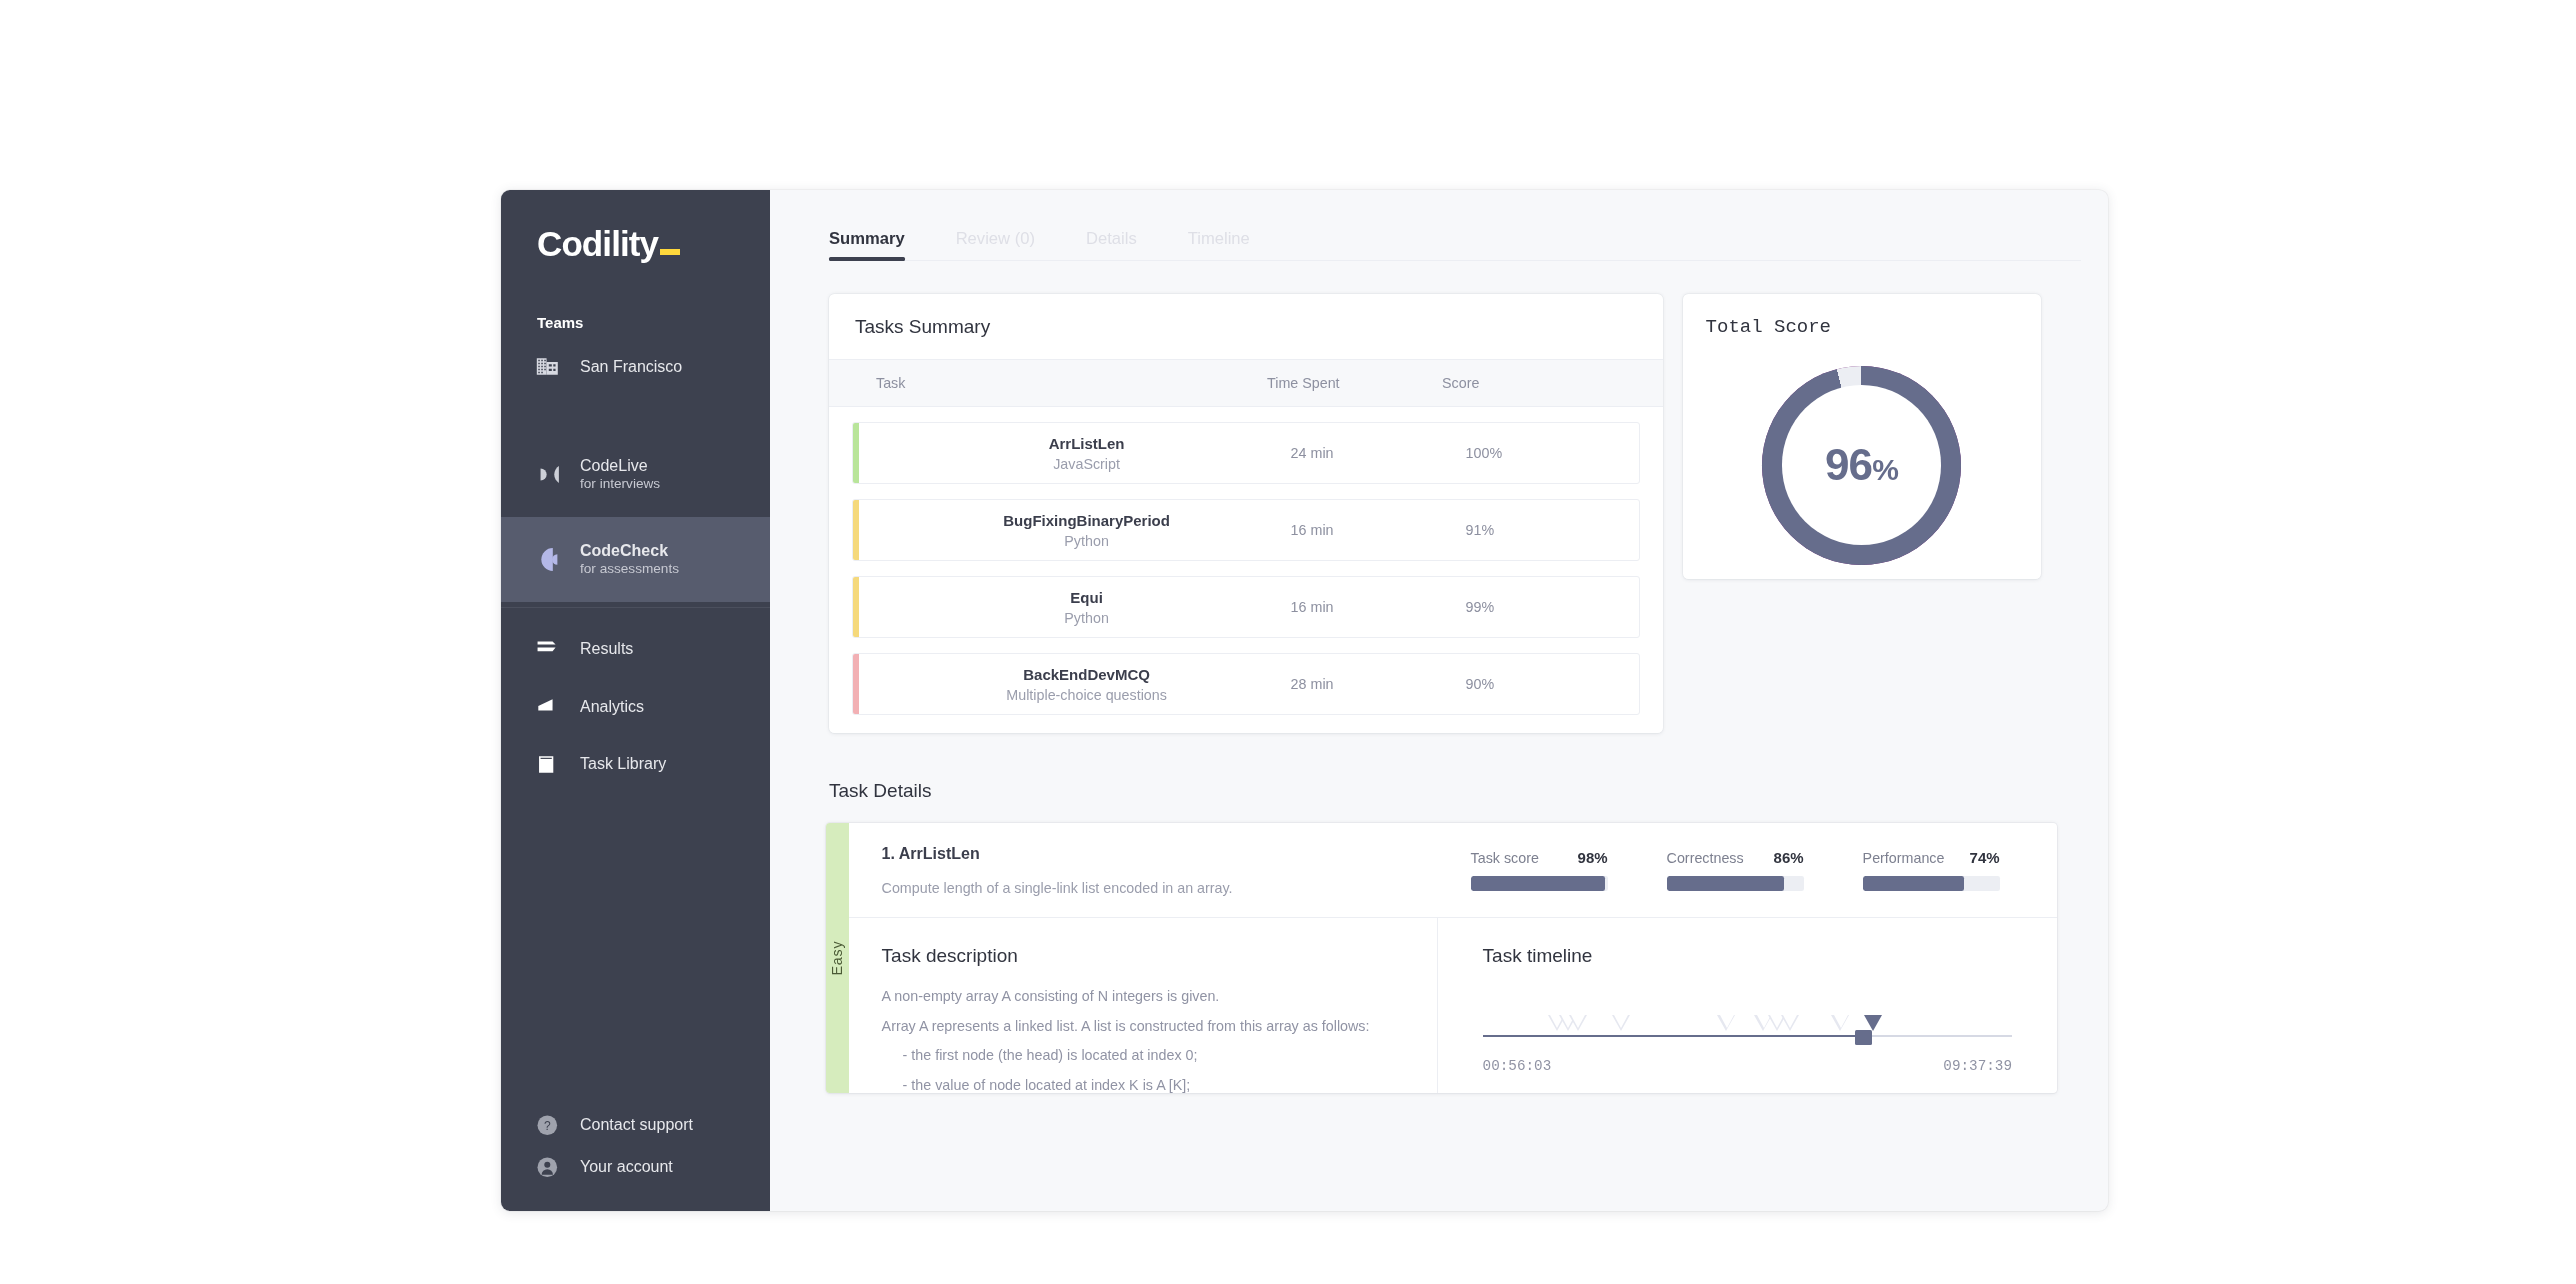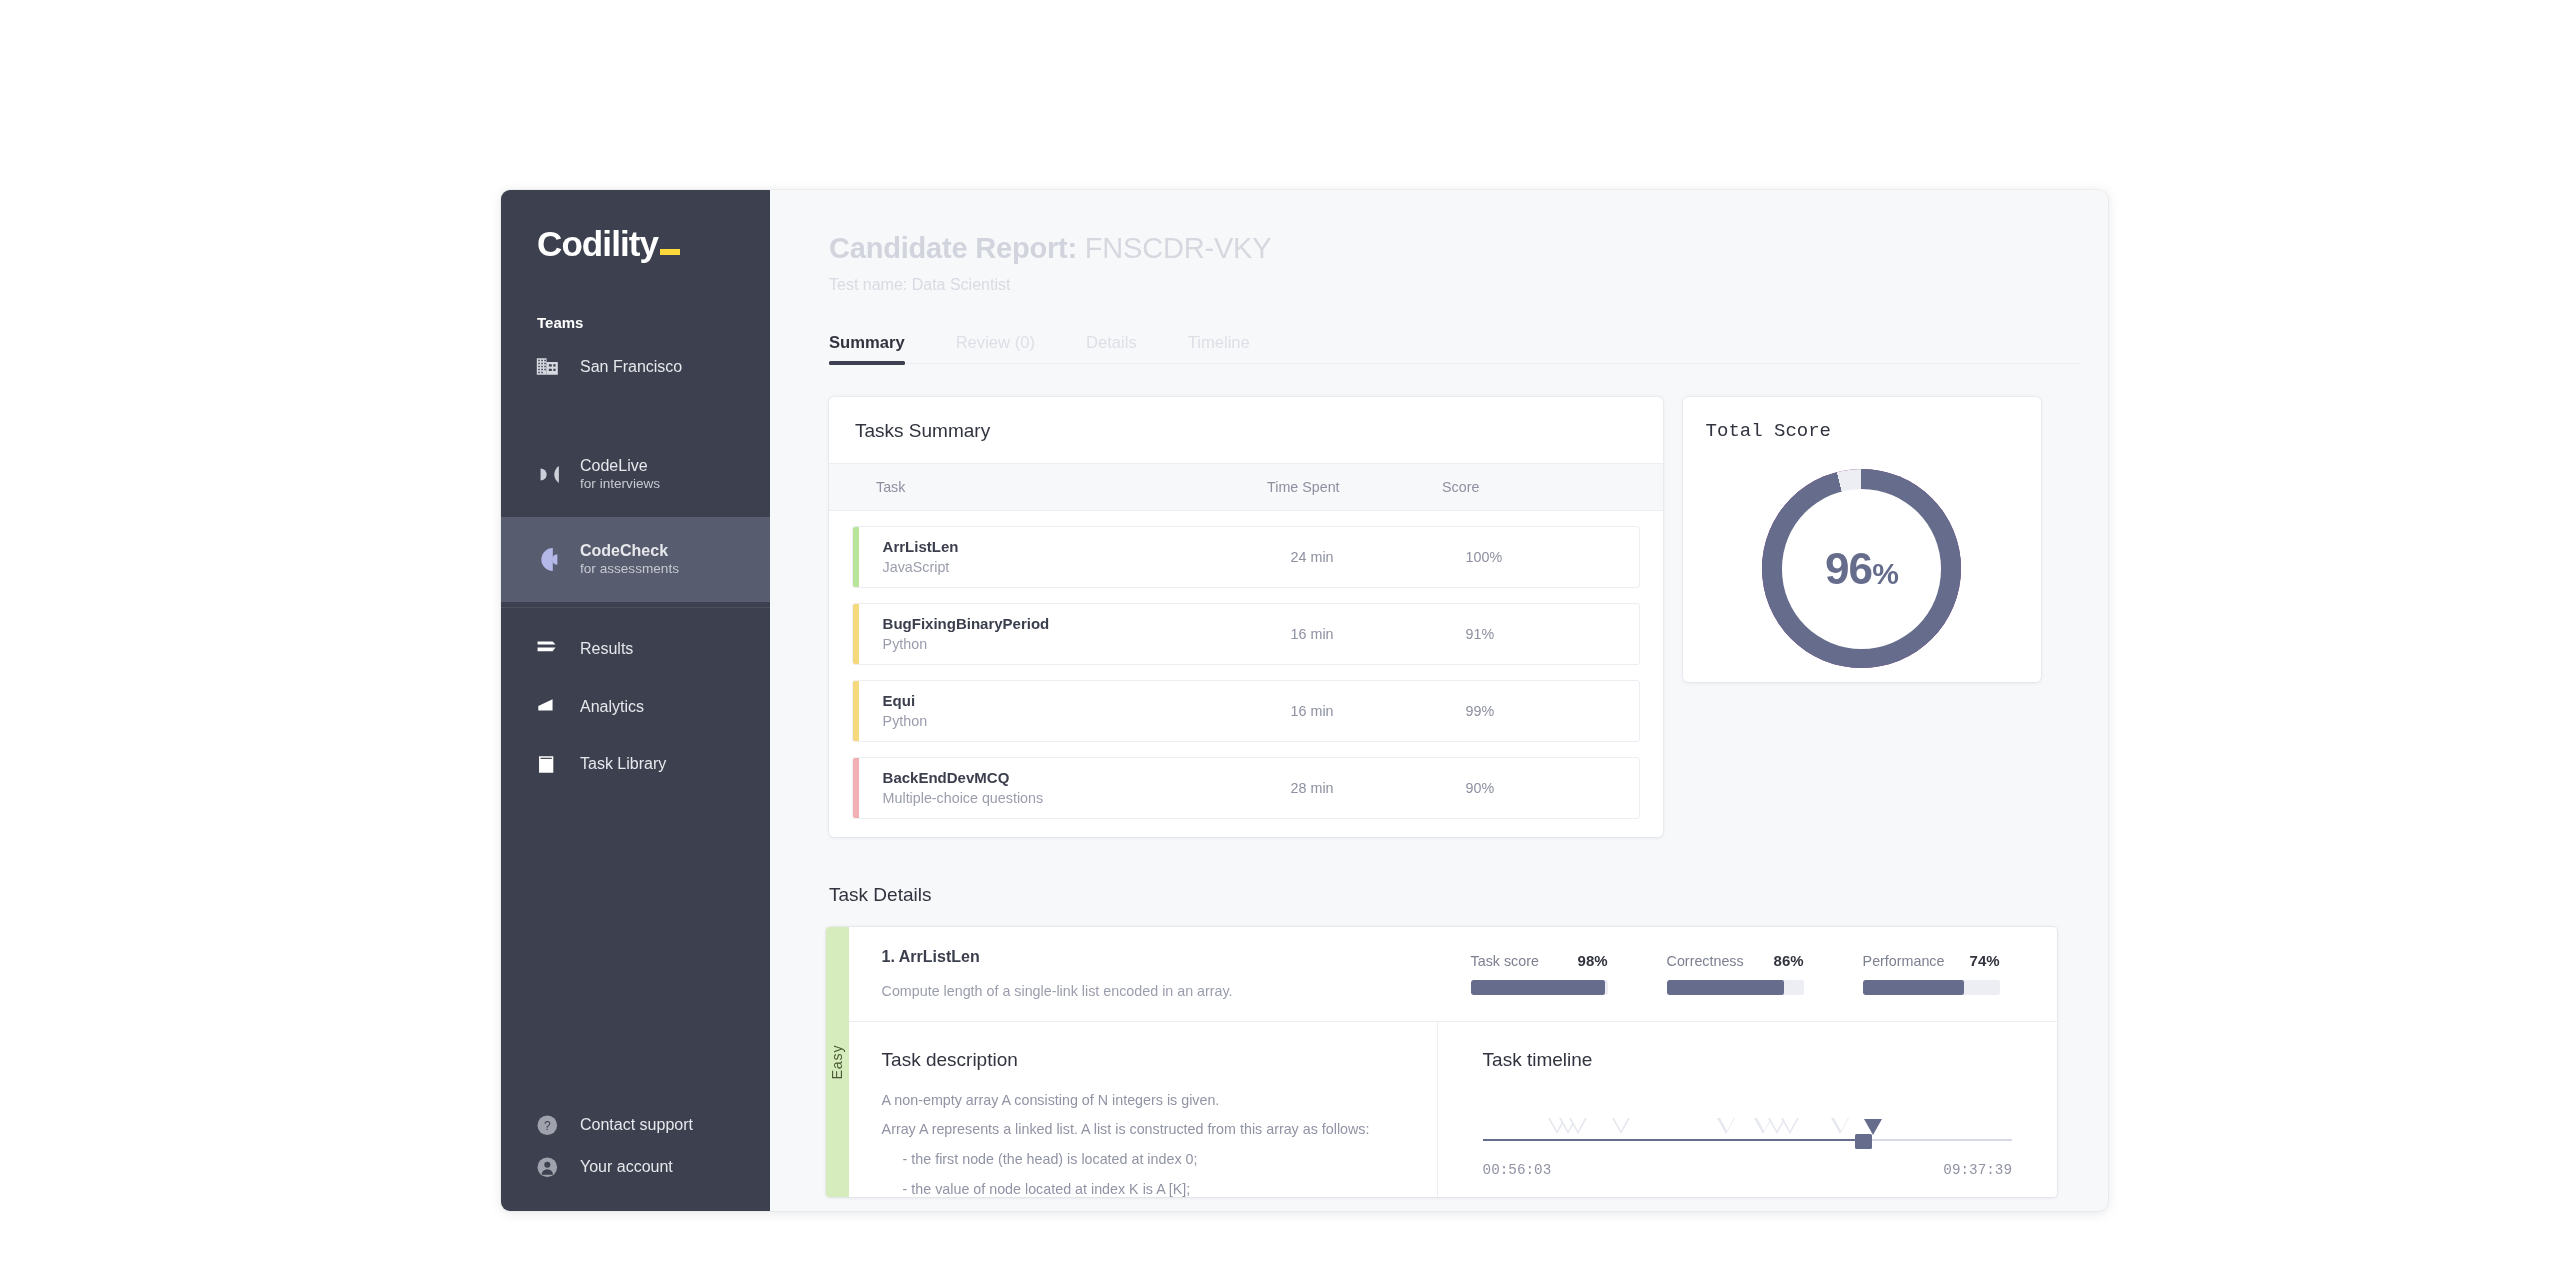--- a/index.html
+++ b/index.html
@@ -117,21 +117,21 @@
   .col-time { flex: 0 0 175px; text-align: left; }
   .col-score { flex: 1 1 auto; text-align: left; }
 
   .tbl-body { padding: 15px 22.6px 18px 22.6px; display: flex; flex-direction: column; gap: 15px; }
   .trow {
     display: flex; align-items: center; height: 62px;
     border: 0.8px solid #eceef3; border-radius: 3px; background: #fff;
     overflow: hidden; cursor: pointer;
   }
   .trow .stripe { width: 6px; flex: 0 0 6px; height: 100%; }
-  .trow .cell-task { flex: 0 0 432px; padding-left: 24px; display: flex; flex-direction: column; gap: 3.8px; }
+  .trow .cell-task { flex: 0 0 432px; padding-left: 24px; display: flex; flex-direction: column; gap: 3.8px; text-align: center; }
   .trow .tname { font-size: 15px; font-weight: bold; color: #3b3e4c; }
   .trow .tlang { font-size: 14.3px; color: #9a9dac; }
   .trow .cell-time { flex: 0 0 175px; font-size: 14.3px; color: #8d90a0; }
   .trow .cell-score { flex: 1 1 auto; font-size: 14.3px; color: #8d90a0; }
 
   
   #score-card { width: 358px; height: 285px; position: relative; }
   #score-card .card-title { padding: 22.6px 0 0 22.6px; font-family: Liberation Mono, monospace; }
   #donut {
     position: absolute; left: 79px; top: 72px;
@@ -341,27 +341,20 @@
         </span>
         <span class="txt">
             <span class="t1">Your account</span>
           </span>
       </div>
     </div>
   </aside>
 
   <section id="main">
 
-    <div id="hdr">
-      <div id="report-title">
-        <b>Candidate Report:</b>
-        <span>FNSCDR-VKY</span>
-      </div>
-      <div id="report-subtitle">Test name: Data Scientist</div>
-    </div>
 
     <nav id="tabs">
       <div class="tab active">Summary</div>
       <div class="tab">Review (0)</div>
       <div class="tab">Details</div>
       <div class="tab">Timeline</div>
     </nav>
 
     <div id="row">
 

